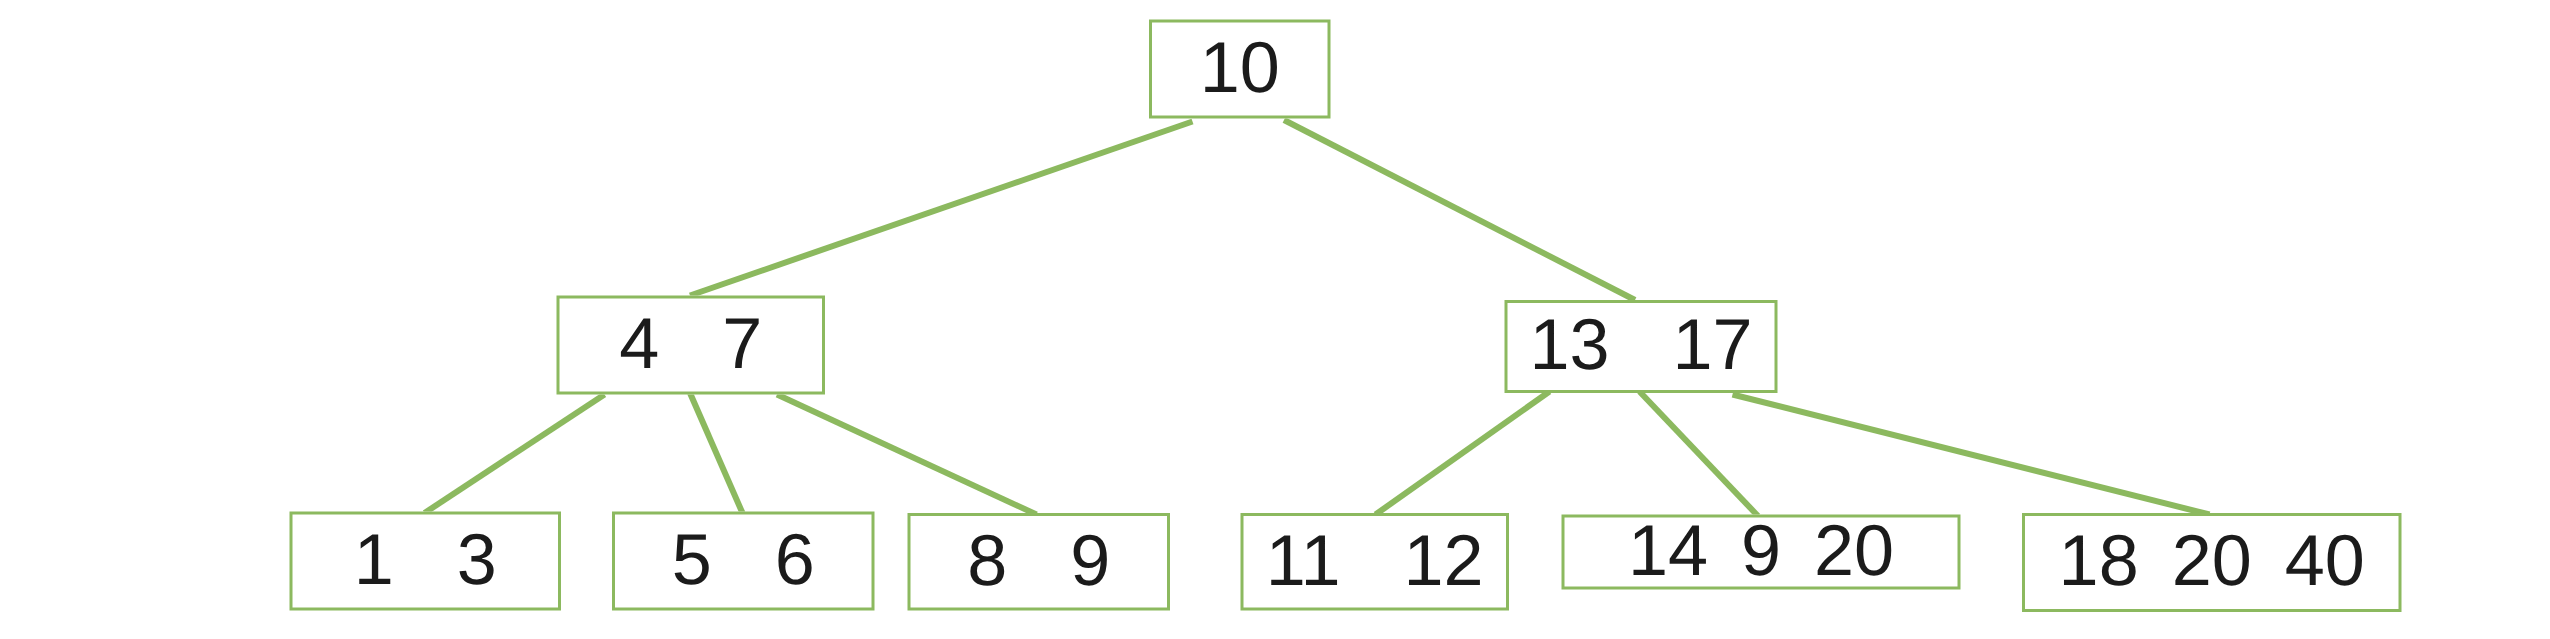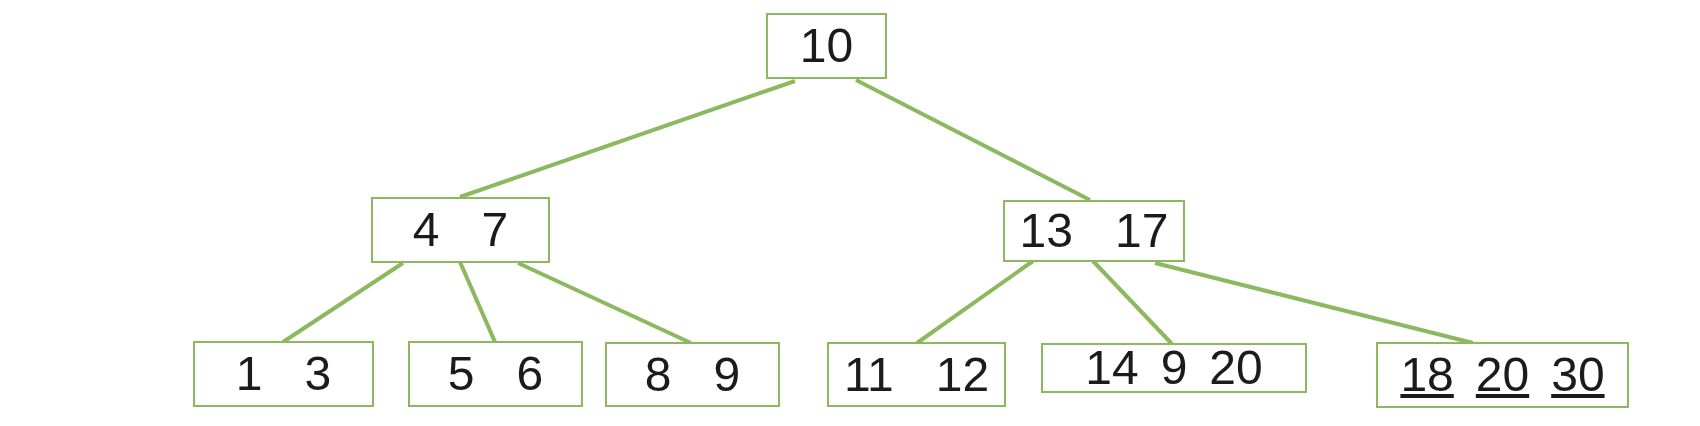--- a/index.html
+++ b/index.html
@@ -80,18 +80,18 @@
     </div>
     <div class="node keys-2" style="left: 827px; top: 342px; width: 179px; height: 65px; border: 2.5px solid rgb(140, 185, 95);">
       <span>11</span>
       <span>12</span>
     </div>
     <div class="node keys-3" style="left: 1041px; top: 343px; width: 266px; height: 50px; border: 2.5px solid rgb(140, 185, 95);">
       <span>14</span>
       <span>9</span>
       <span>20</span>
     </div>
-    <div class="node keys-3" style="left: 1376px; top: 342px; width: 253px; height: 66px; border: 2.5px solid rgb(140, 185, 95); text-decoration: underline;">
+    <div class="node keys-3" style="left: 1348px; top: 342px; width: 253px; height: 66px; border: 2.5px solid rgb(140, 185, 95);">
       <span>18</span>
       <span>20</span>
-      <span>30</span>
+      <span>40</span>
     </div>
   </div>
 
 </body></html>

